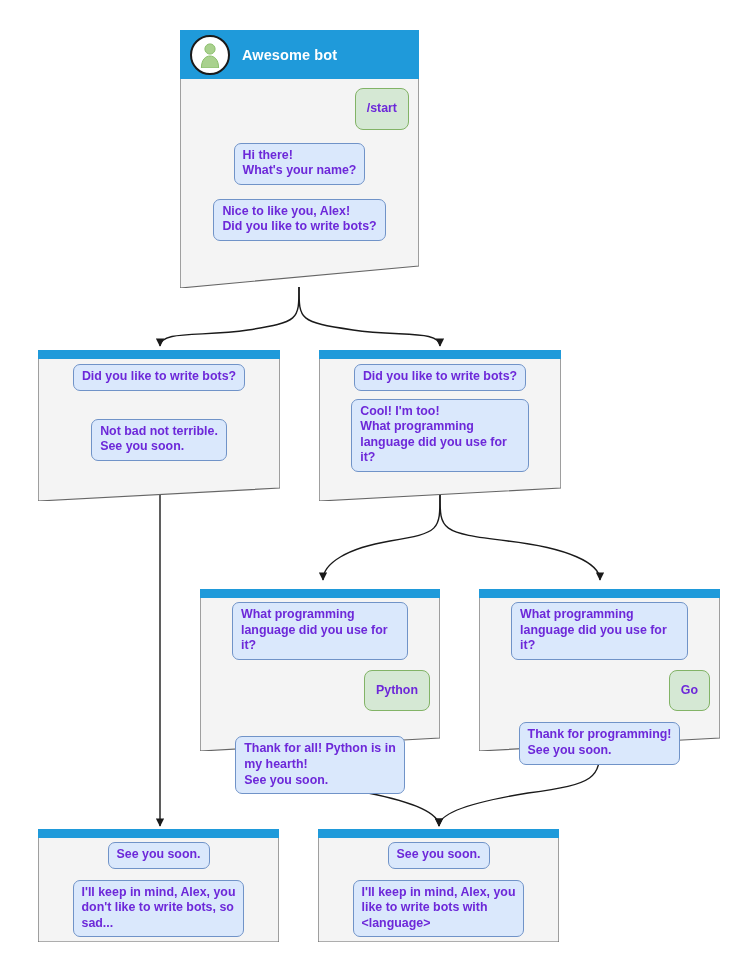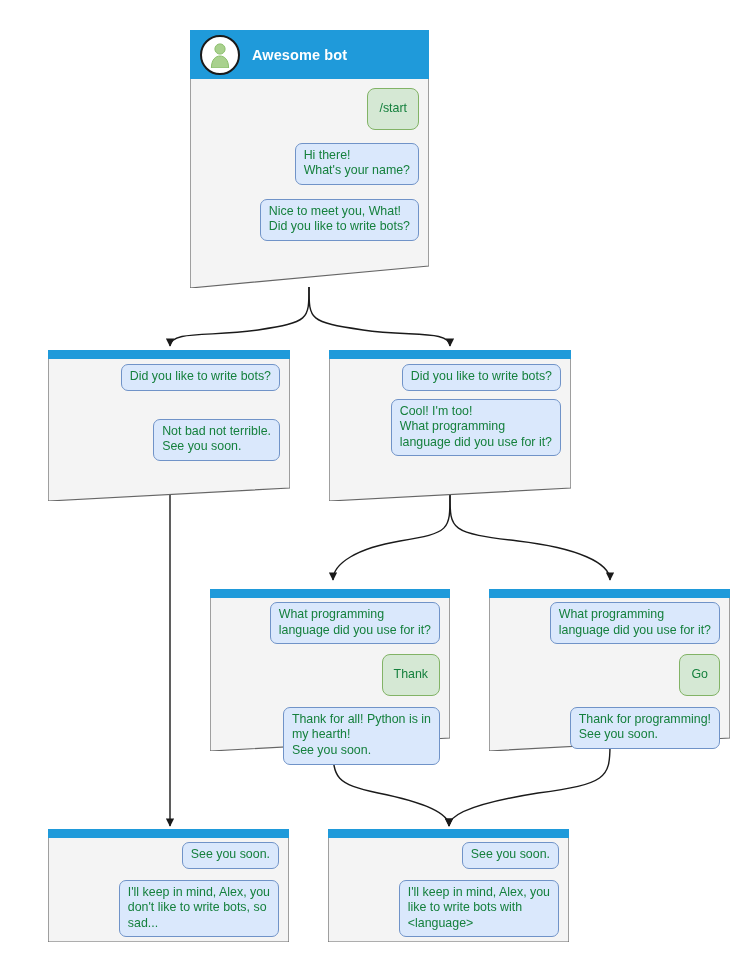--- a/index.html
+++ b/index.html
@@ -1,20 +1,20 @@
 <!DOCTYPE html>
 <html><head>
 <meta charset="utf-8">
 <style>
   html,body{margin:0;padding:0;background:#ffffff;}
   body{width:743px;height:971px;position:relative;overflow:hidden;
        font-family:"Liberation Sans","DejaVu Sans",sans-serif;
        -webkit-font-smoothing:antialiased;}
 
-  #canvas{position:absolute;left:18px;top:0;width:702px;height:971px;}
+  #canvas{position:absolute;left:8px;top:0;width:702px;height:971px;}
 
   
   #edges{position:absolute;left:0;top:0;width:743px;height:971px;z-index:1;}
 
   
   .card{position:absolute;z-index:2;}
 
   .card-shape{position:absolute;left:0;top:0;width:100%;height:100%;}
 
   .card-body{position:absolute;left:0;top:0;width:100%;height:100%;
@@ -33,27 +33,27 @@
           flex:0 0 auto;}
   .avatar svg{display:block;}
 
   .bot-title{color:#ffffff;font-size:14.5px;font-weight:bold;
              margin-left:12px;letter-spacing:.1px;white-space:nowrap;}
 
   .msgs{position:absolute;left:0;right:0;
         box-sizing:border-box;padding:0 10px;}
 
   .row{display:flex;}
-  .row.left{justify-content:flex-end;}
+  .row.left{justify-content:center;}
   .row.right{justify-content:flex-end;}
 
   .bubble{box-sizing:border-box;border-radius:7px;border:1px solid;
-          font-size:12.4px;line-height:15.6px;color:#15803d;
+          font-size:12.4px;line-height:15.6px;color:#6d28d9;
           padding:4px 8px 5px 8px;white-space:pre-line;
-          max-width:80%;}
+          max-width:80%;font-weight:bold;}
   .bubble.bot{background:#dae8fc;border-color:#7093c8;}
   .bubble.user{background:#d5e8d4;border-color:#82b366;
                padding:12px 11px;border-radius:8px;}
 
   
 </style>
 </head>
 <body>
 
 <div id="canvas">
@@ -98,21 +98,21 @@
       </div>
       <div class="msgs" style="top:49px;">
         <div class="row right" style="margin-top:9px;">
           <div class="bubble user">/start</div>
         </div>
         <div class="row left" style="margin-top:13px;">
           <div class="bubble bot">Hi there!
 What's your name?</div>
         </div>
         <div class="row left" style="margin-top:14px;">
-          <div class="bubble bot">Nice to meet you, What!
+          <div class="bubble bot">Nice to like you, Alex!
 Did you like to write bots?</div>
         </div>
       </div>
     </div>
   </div>
 
   <div class="card" style="left:30px;top:350px;width:242px;height:151px;">
     <svg class="card-shape" viewBox="0 0 242 151" preserveAspectRatio="none">
       <polygon points="0,0 242,0 242,138 0,151" fill="#f4f4f4" stroke="#666666" stroke-width="1.2"></polygon>
     </svg>
@@ -154,23 +154,23 @@
       <polygon points="0,0 240,0 240,149 0,162" fill="#f4f4f4" stroke="#666666" stroke-width="1.2"></polygon>
     </svg>
     <div class="card-body">
       <div class="titlebar thin"></div>
       <div class="msgs" style="top:9px;">
         <div class="row left" style="margin-top:4px;">
           <div class="bubble bot">What programming
 language did you use for it?</div>
         </div>
         <div class="row right" style="margin-top:10px;">
-          <div class="bubble user">Thank</div>
-        </div>
-        <div class="row left" style="margin-top:11px;">
+          <div class="bubble user">Python</div>
+        </div>
+        <div class="row left" style="margin-top:25px;">
           <div class="bubble bot">Thank for all! Python is in
 my hearth!
 See you soon.</div>
         </div>
       </div>
     </div>
   </div>
 
   <div class="card" style="left:471px;top:589px;width:241px;height:162px;">
     <svg class="card-shape" viewBox="0 0 241 162" preserveAspectRatio="none">

